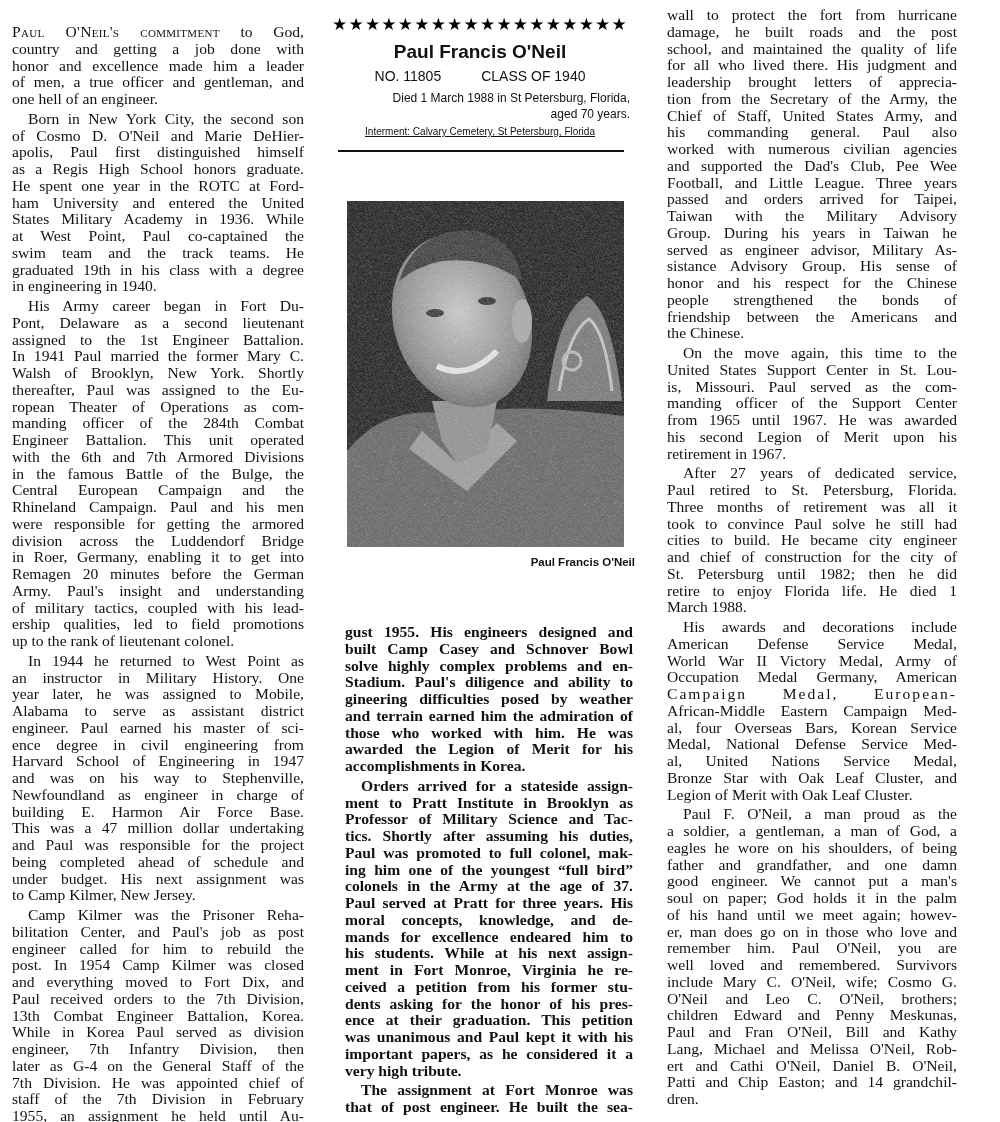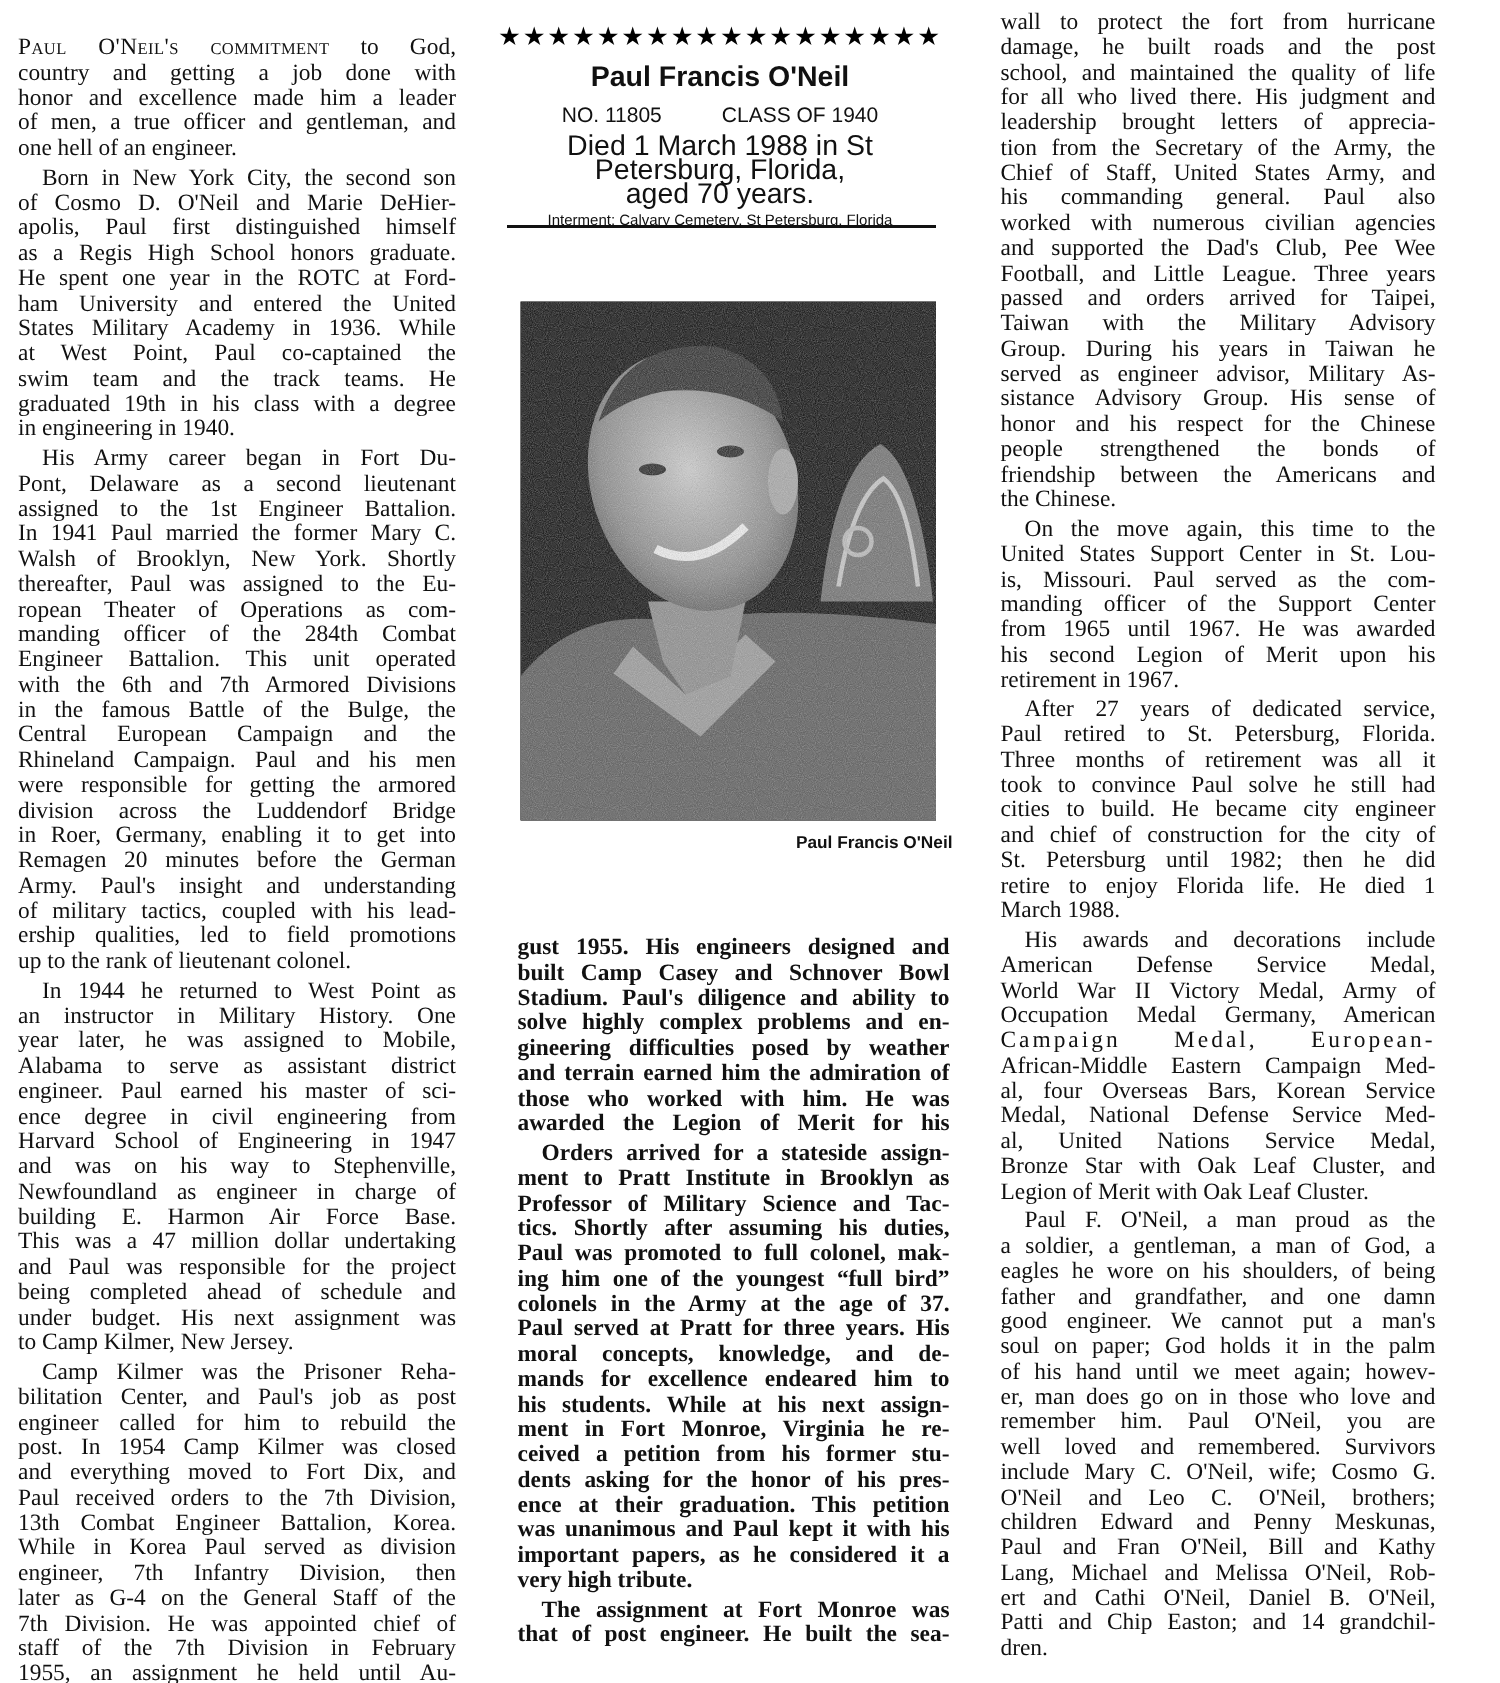--- a/index.html
+++ b/index.html
@@ -29,21 +29,21 @@
   .header {
     position: absolute; left: 330px; top: 14px; width: 300px;
     text-align: center;
     font-family: "Liberation Sans", "DejaVu Sans", sans-serif;
   }
   .stars { font-size: 17px; letter-spacing: 1.2px; line-height: 22px; color:#000; }
   .name { font-size: 19px; font-weight: bold; line-height: 24px; margin-top: 4px; }
   .meta-row { font-size: 14px; line-height: 20px; margin-top: 2px; }
   .meta-row span { display: inline-block; }
   .meta-row .gap { width: 40px; }
-  .died { font-size: 19px; line-height: 16px; margin-top: 4px; }
+  .died { font-size: 12px; line-height: 16px; margin-top: 4px; text-align: right; }
   .interment { font-size: 10px; line-height: 14px; margin-top: 3px; text-decoration: underline; }
   .rule { position: absolute; left: 338px; top: 150px; width: 286px; height: 2px; background: #111; }
 
   .photo {
     position: absolute; left: 347px; top: 201px; width: 277px; height: 346px;
     background: #0b0b0b; overflow: hidden;
   }
   .caption {
     position: absolute; left: 470px; top: 555px; width: 165px; text-align: right;
     font-family: "Liberation Sans", "DejaVu Sans", sans-serif;
@@ -191,26 +191,27 @@
     <span class="line">7th Division. He was appointed chief of</span>
     <span class="line">staff of the 7th Division in February</span>
     <span class="line">1955, an assignment he held until Au-</span>
   </div>
 </div>
 
 <div class="col col-mid-body">
   <div>
     <span class="line">gust 1955. His engineers designed and</span>
     <span class="line">built Camp Casey and Schnover Bowl</span>
+    <span class="line">solve highly complex problems and en-</span>
     <span class="line">Stadium. Paul's diligence and ability to</span>
-    <span class="line">solve highly complex problems and en-</span>
     <span class="line">gineering difficulties posed by weather</span>
     <span class="line">and terrain earned him the admiration of</span>
     <span class="line">those who worked with him. He was</span>
     <span class="line">awarded the Legion of Merit for his</span>
+    <span class="line last">accomplishments in Korea.</span>
   </div>
   <div class="para-gap"></div>
   <div>
     <span class="line indent">Orders arrived for a stateside assign-</span>
     <span class="line">ment to Pratt Institute in Brooklyn as</span>
     <span class="line">Professor of Military Science and Tac-</span>
     <span class="line">tics. Shortly after assuming his duties,</span>
     <span class="line">Paul was promoted to full colonel, mak-</span>
     <span class="line">ing him one of the youngest “full bird”</span>
     <span class="line">colonels in the Army at the age of 37.</span>

